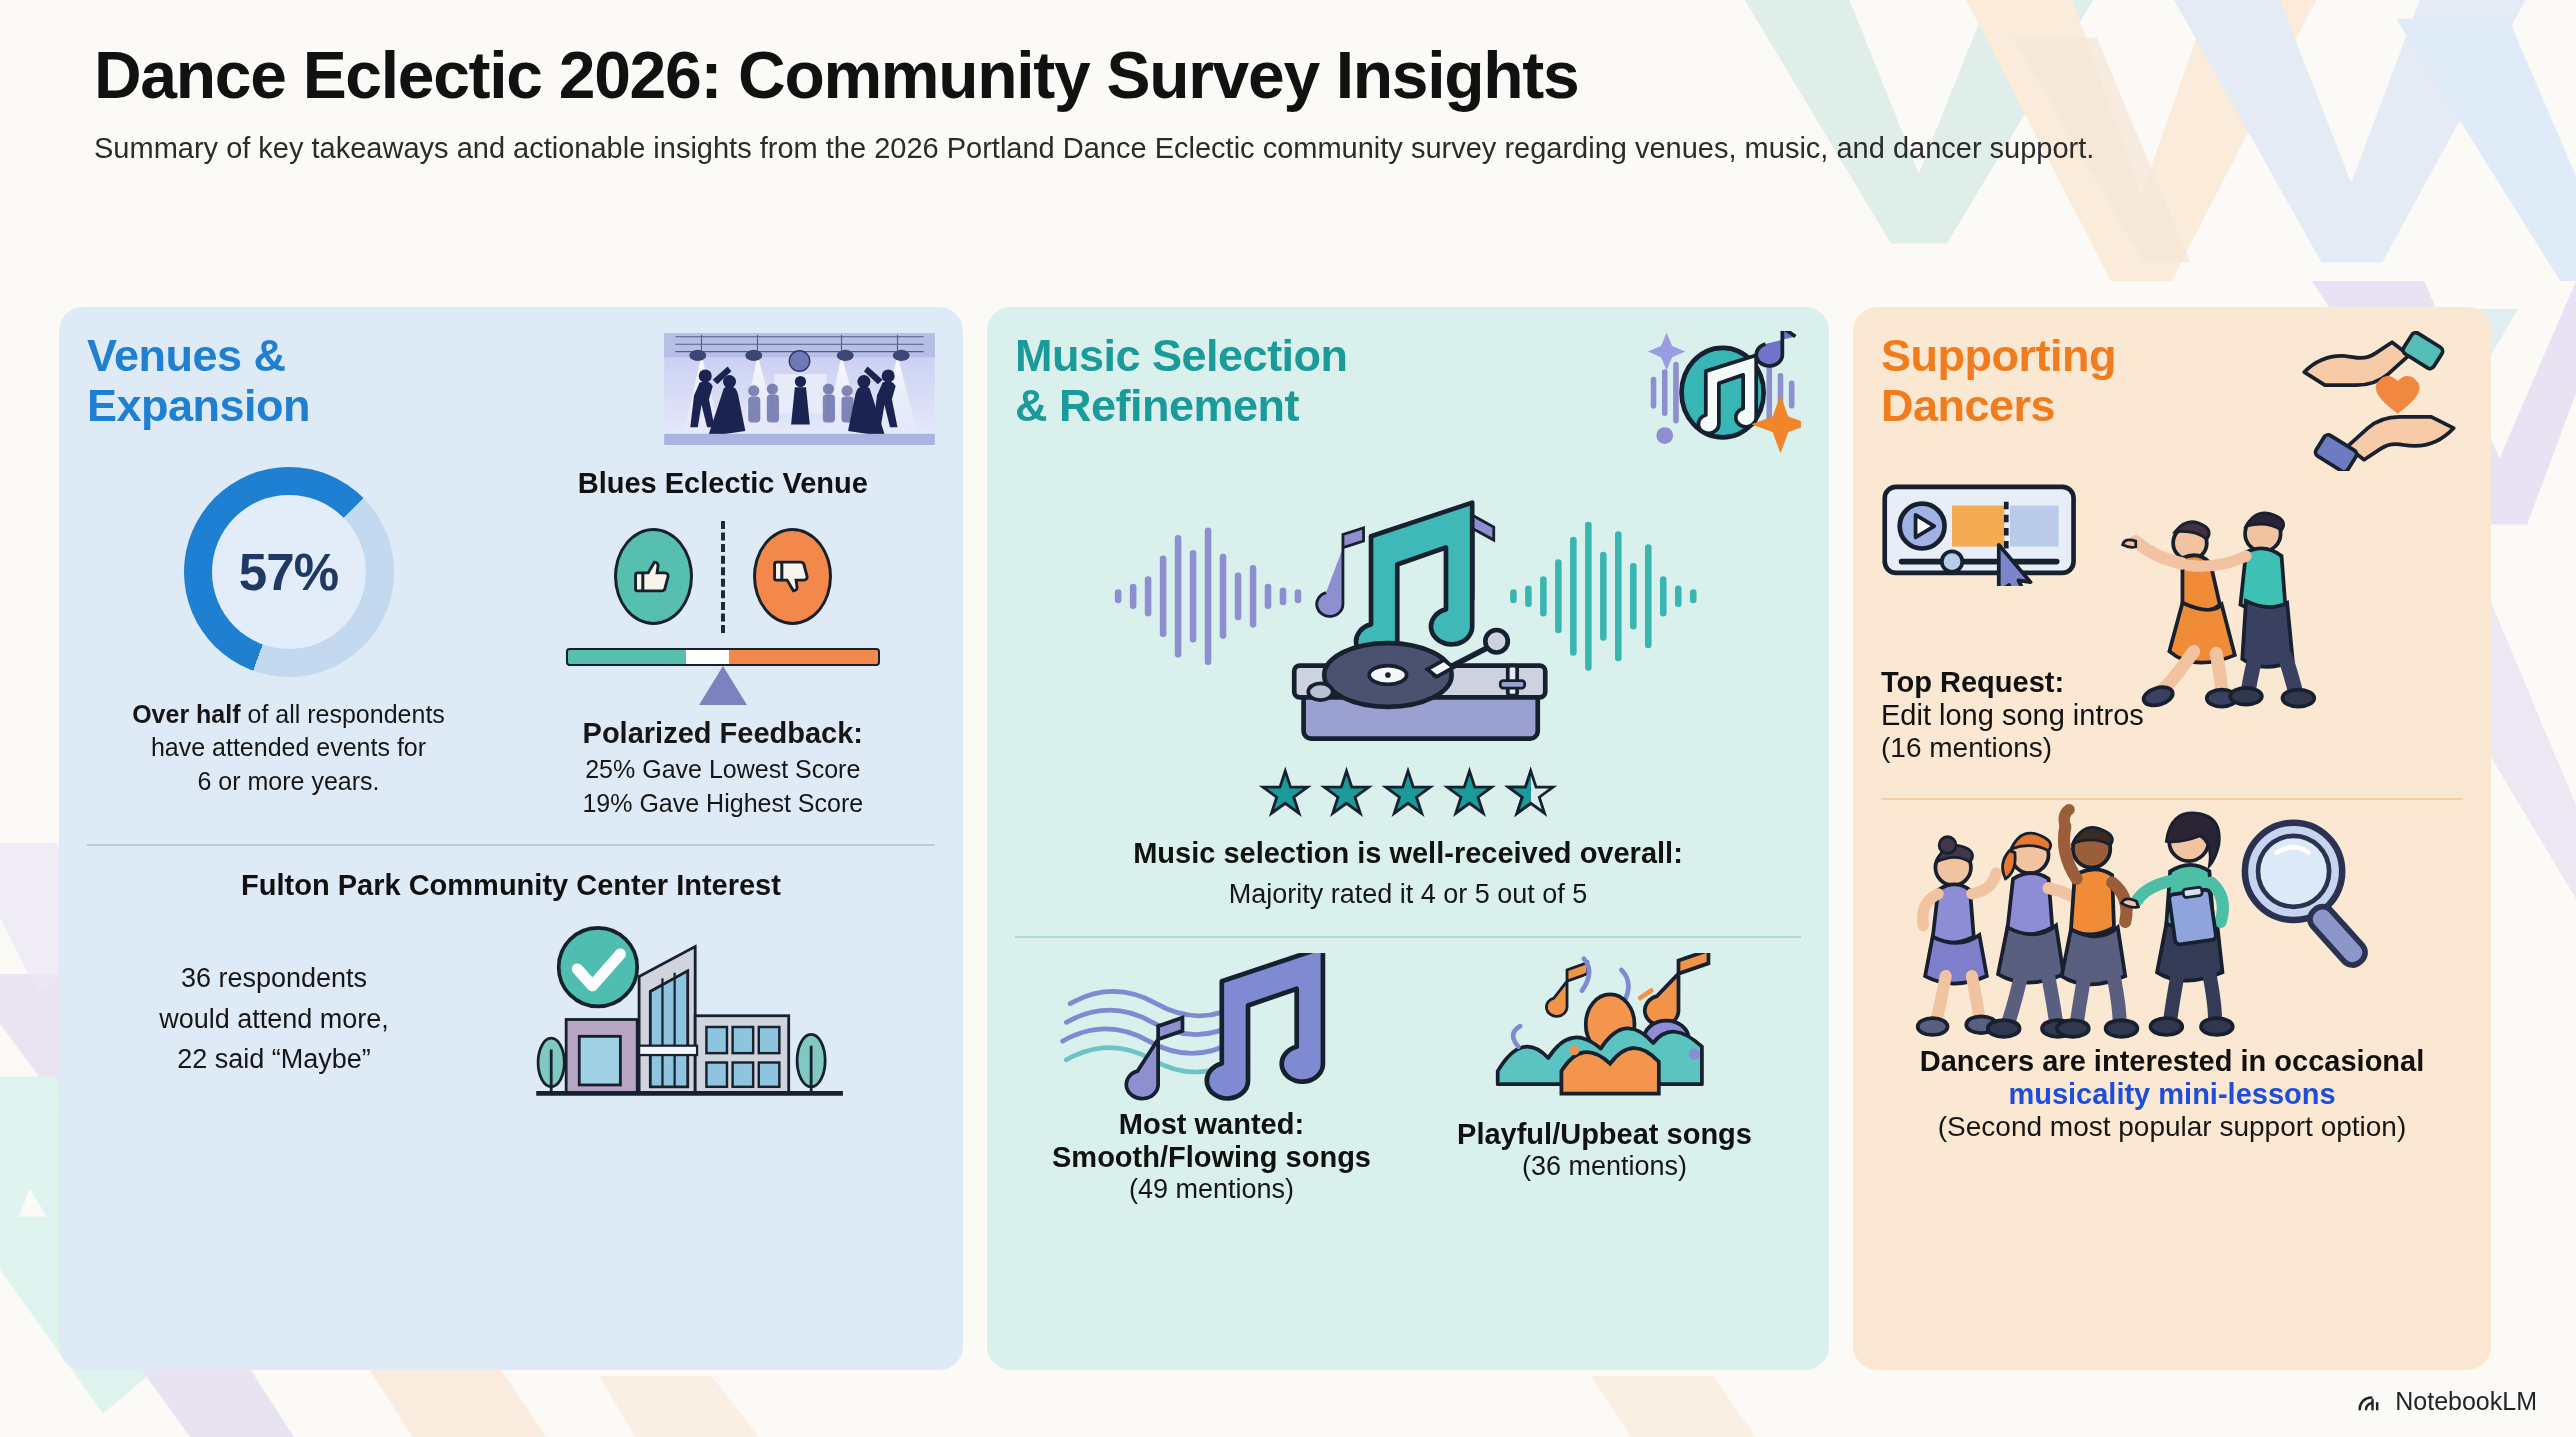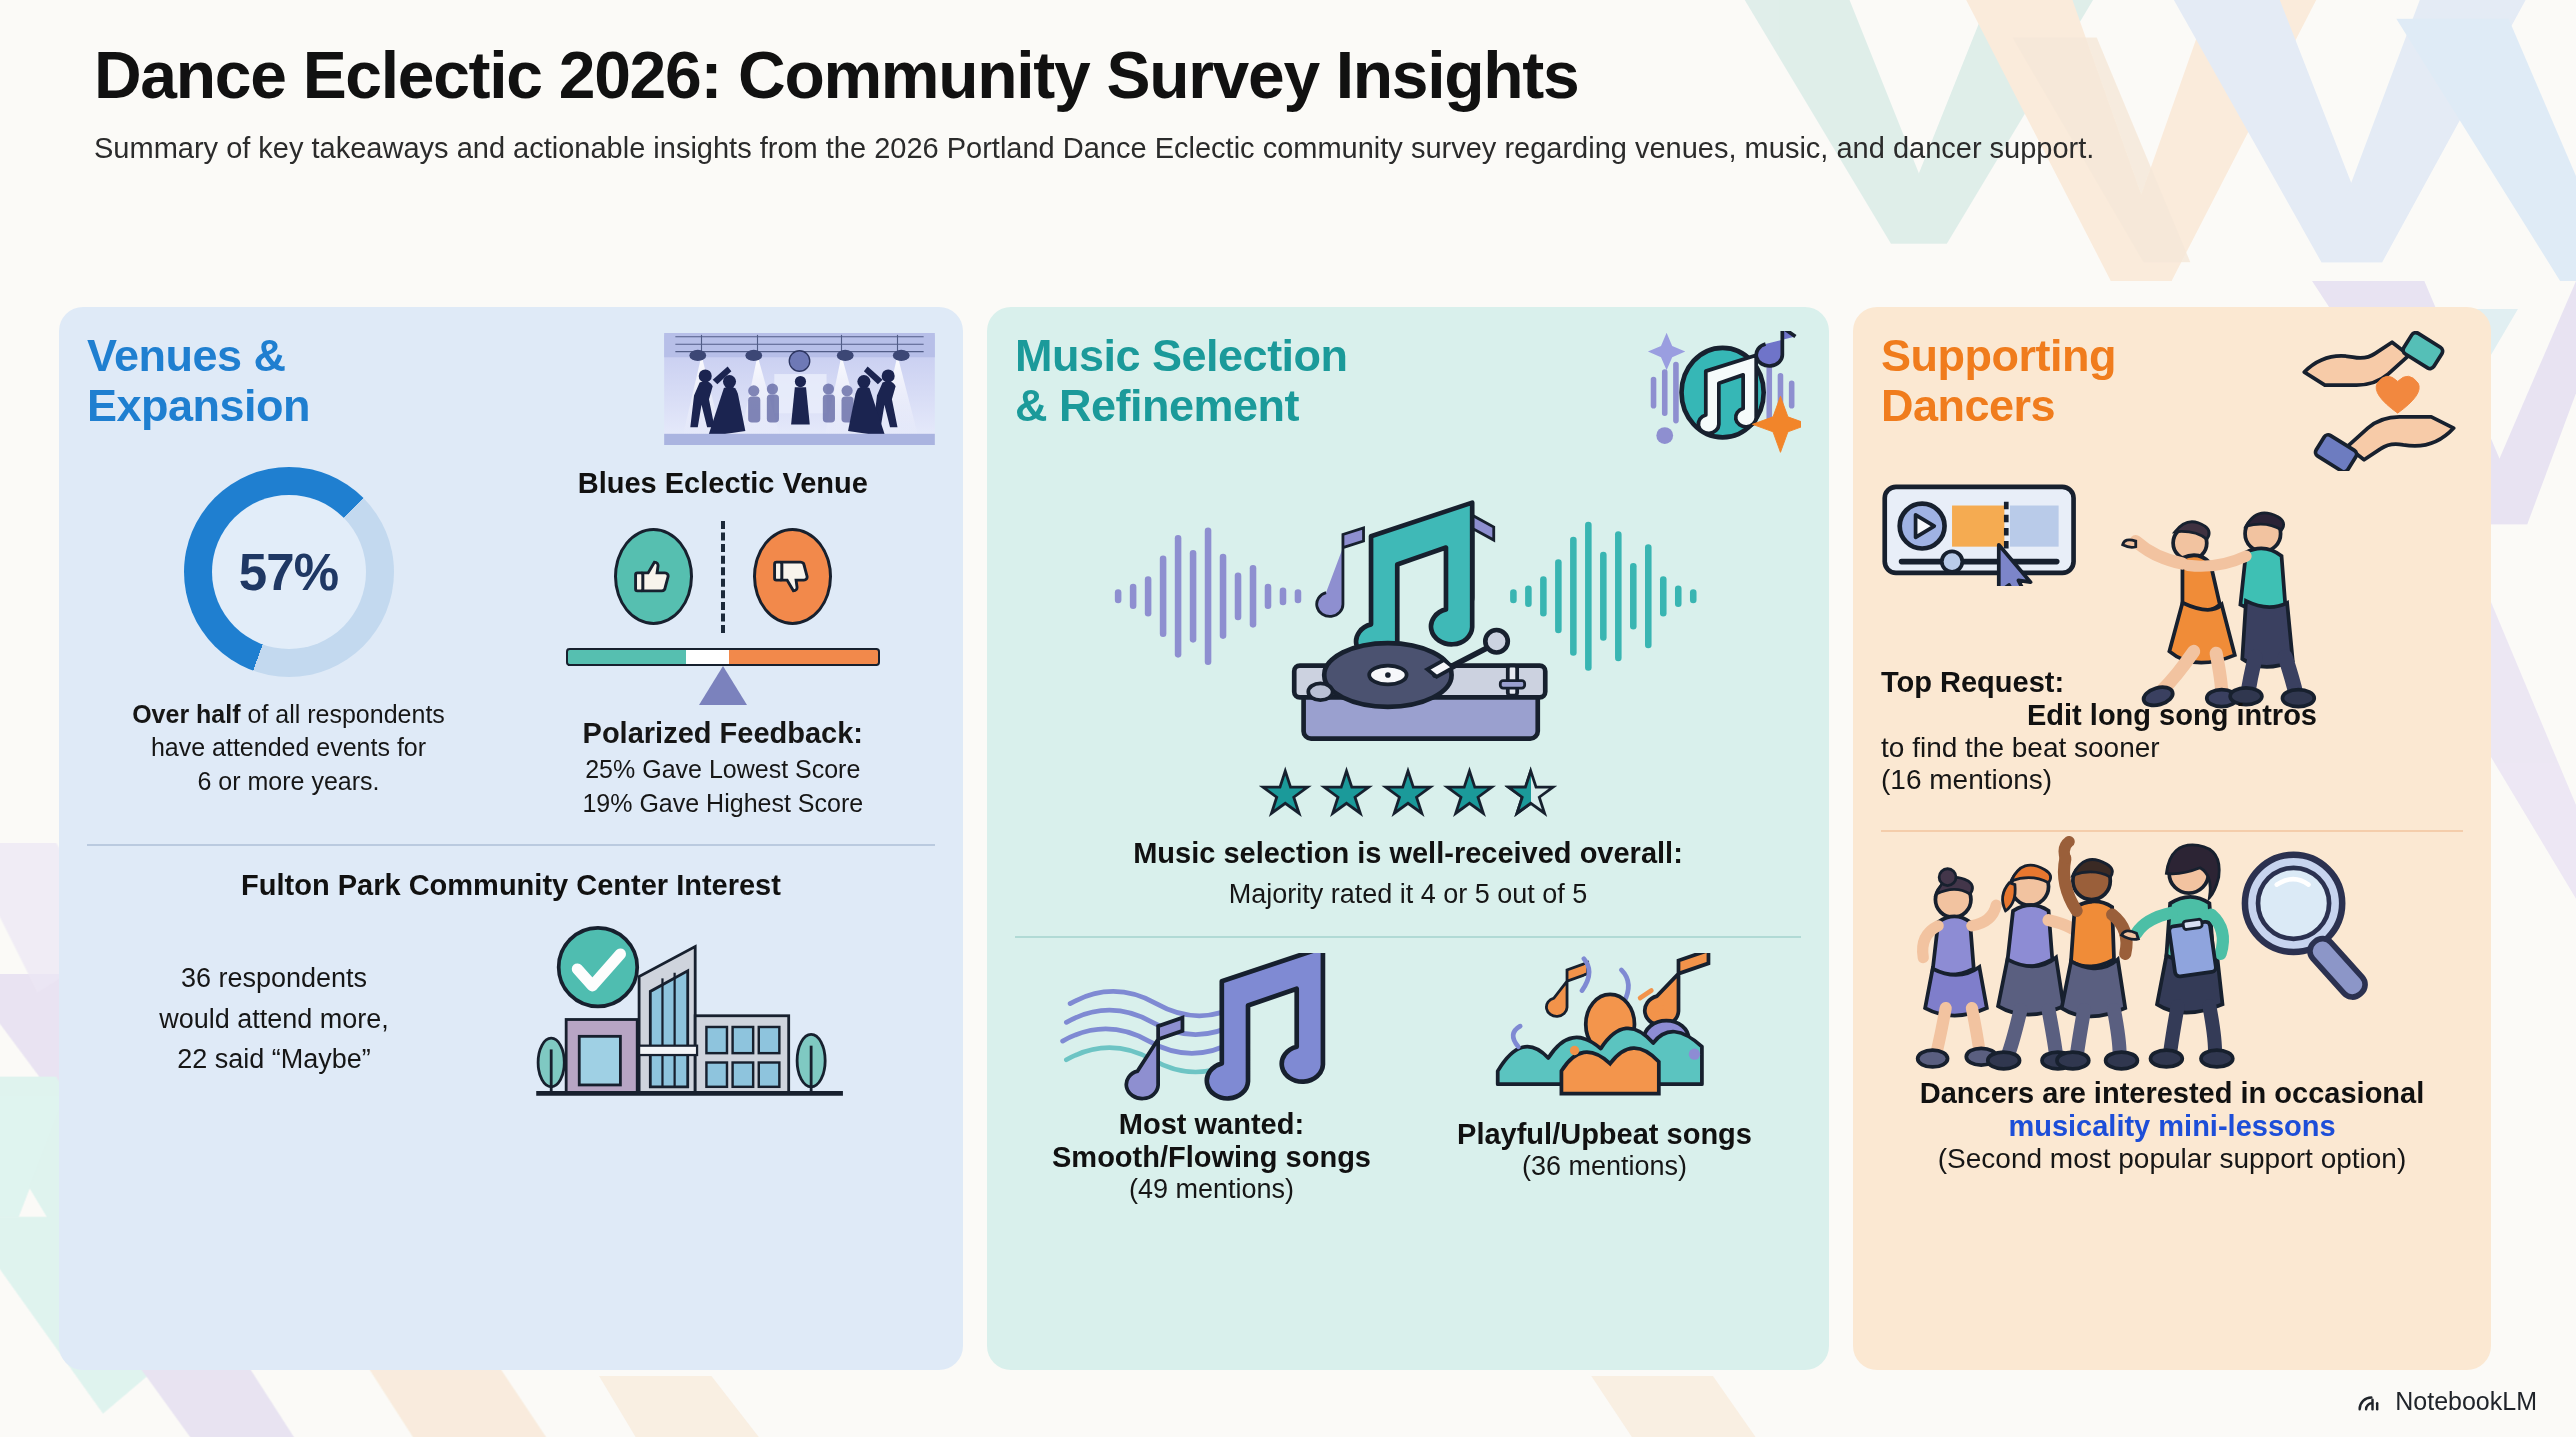--- a/index.html
+++ b/index.html
@@ -470,22 +470,21 @@
             <path d="M178 186 q-6 24 -8 40" fill="none" stroke="#3a4060" stroke-width="16" stroke-linecap="round"></path>
             <ellipse cx="224" cy="230" rx="17" ry="9" fill="#30374f" stroke="#17202e" stroke-width="4"></ellipse>
             <ellipse cx="168" cy="228" rx="17" ry="9" fill="#30374f" stroke="#17202e" stroke-width="4"></ellipse>
             <path d="M168 78 q-30 14 -62 10" fill="none" stroke="#f2c3a0" stroke-width="12" stroke-linecap="round"></path>
           </svg>
         </div>
       </div>
 
       <div style="margin-top:-54px;">
         <div style="font-size:29px;font-weight:bold;color:#111;">Top Request:</div>
-        <div style="font-size:29px;font-weight:bold;color:#111;text-align:center;">Edit long song intros</div>
-        <div style="font-size:28px;color:#161616;">to find the beat sooner</div>
+        <div style="font-size:29px;font-weight:normal;color:#111;">Edit long song intros</div>
         <div style="font-size:28px;color:#161616;">(16 mentions)</div>
       </div>
 
       <div class="divider divider-orange" style="margin-top:34px;"></div>
 
       <div style="display:flex;justify-content:center;margin-top:3.7px;">
         <svg width="562" height="245" viewBox="0 0 600 262">
 
           <g>
             <circle cx="66" cy="68" r="19" fill="#f2c3a0" stroke="#17202e" stroke-width="4"></circle>

